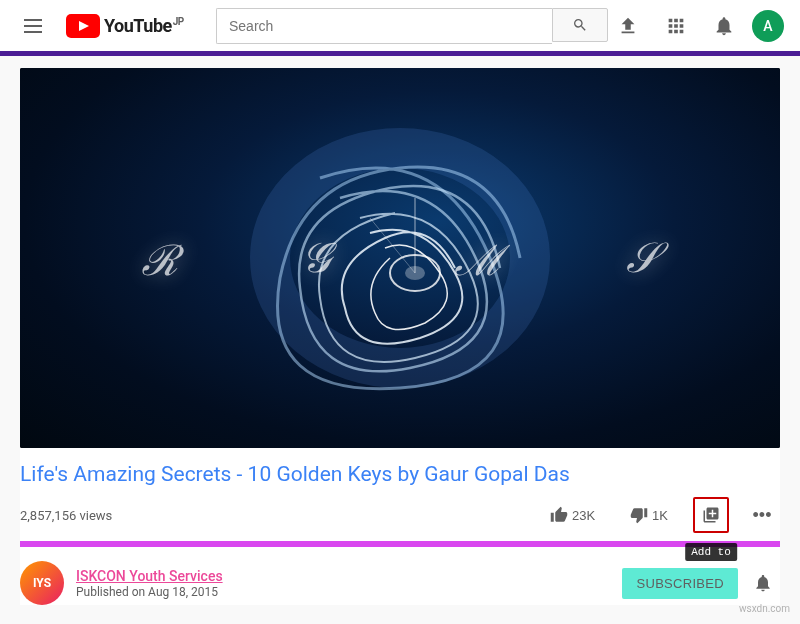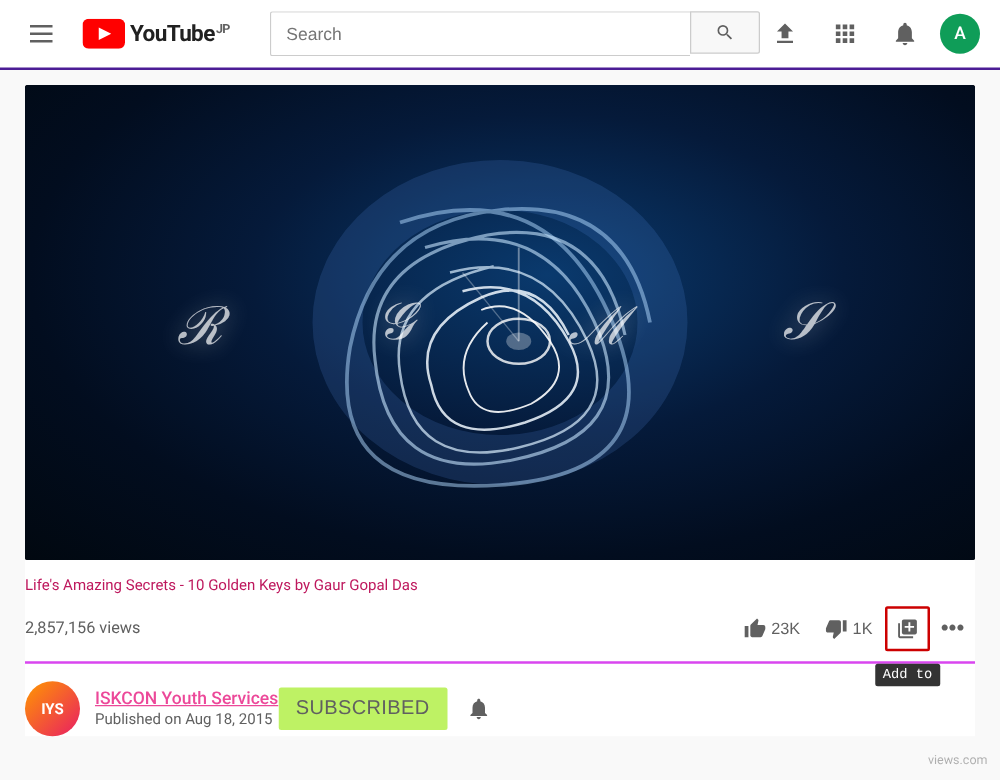--- a/index.html
+++ b/index.html
@@ -11,21 +11,21 @@
       overflow: hidden;
     }
 
     
     .header {
       display: flex;
       align-items: center;
       background: #fff;
       height: 56px;
       padding: 0 16px;
-      border-bottom: 2px solid #4c1d95;
+      border-bottom: 5px solid #4c1d95;
       position: relative;
       z-index: 10;
     }
     .header-left {
       display: flex;
       align-items: center;
       gap: 16px;
       min-width: 200px;
     }
     .hamburger {
@@ -189,41 +189,41 @@
       width: 320px;
       height: 280px;
     }
 
     
     .video-info {
       background: #fff;
       padding: 12px 0 4px 0;
     }
     .video-title {
-      font-size: 12px;
+      font-size: 21px;
       font-weight: 400;
-      color: #be185d;
+      color: #3b82f6;
       margin-bottom: 8px;
       line-height: 1.4;
     }
     .video-meta-row {
       display: flex;
       align-items: center;
       justify-content: space-between;
       padding-bottom: 8px;
-      border-bottom: 2px solid #d946ef;
+      border-bottom: 6px solid #d946ef;
     }
     .view-count {
       font-size: 13px;
       color: #606060;
     }
     .action-buttons {
       display: flex;
       align-items: center;
-      gap: 0;
+      gap: 15px;
     }
     .action-btn {
       display: flex;
       align-items: center;
       gap: 4px;
       padding: 6px 10px;
       border: none;
       background: transparent;
       cursor: pointer;
       font-size: 13px;
@@ -270,21 +270,21 @@
       background: transparent;
       cursor: pointer;
       font-size: 18px;
       color: #606060;
     }
 
     
     .channel-row {
       display: flex;
       align-items: center;
-      justify-content: flex-start;
+      justify-content: space-between;
       padding-top: 10px;
       background: #fff;
     }
     .channel-left {
       display: flex;
       align-items: center;
       gap: 12px;
     }
     .channel-avatar {
       width: 44px;
@@ -310,24 +310,24 @@
       color: #606060;
       margin-top: 1px;
     }
     .channel-right {
       display: flex;
       align-items: center;
       gap: 8px;
     }
     .subscribed-btn {
       padding: 8px 14px;
-      background: #bef264;
+      background: #5eead4;
       border: none;
       border-radius: 2px;
-      font-size: 16px;
+      font-size: 13px;
       font-weight: 500;
       color: #606060;
       cursor: pointer;
       letter-spacing: 0.3px;
       text-transform: uppercase;
     }
     .bell-btn {
       width: 34px;
       height: 34px;
       border: none;
@@ -482,13 +482,13 @@
       <button class="subscribed-btn">SUBSCRIBED</button>
       <button class="bell-btn">
         <svg width="20" height="20" viewBox="0 0 24 24" fill="#606060">
           <path d="M12 22c1.1 0 2-.9 2-2h-4c0 1.1.9 2 2 2zm6-6v-5c0-3.07-1.64-5.64-4.5-6.32V4c0-.83-.67-1.5-1.5-1.5s-1.5.67-1.5 1.5v.68C7.63 5.36 6 7.92 6 11v5l-2 2v1h16v-1l-2-2z"></path>
         </svg>
       </button>
     </div>
   </div>
 </main>
 
-<div class="watermark">views.com</div>
+<div class="watermark">wsxdn.com</div>
 
 </body></html>

